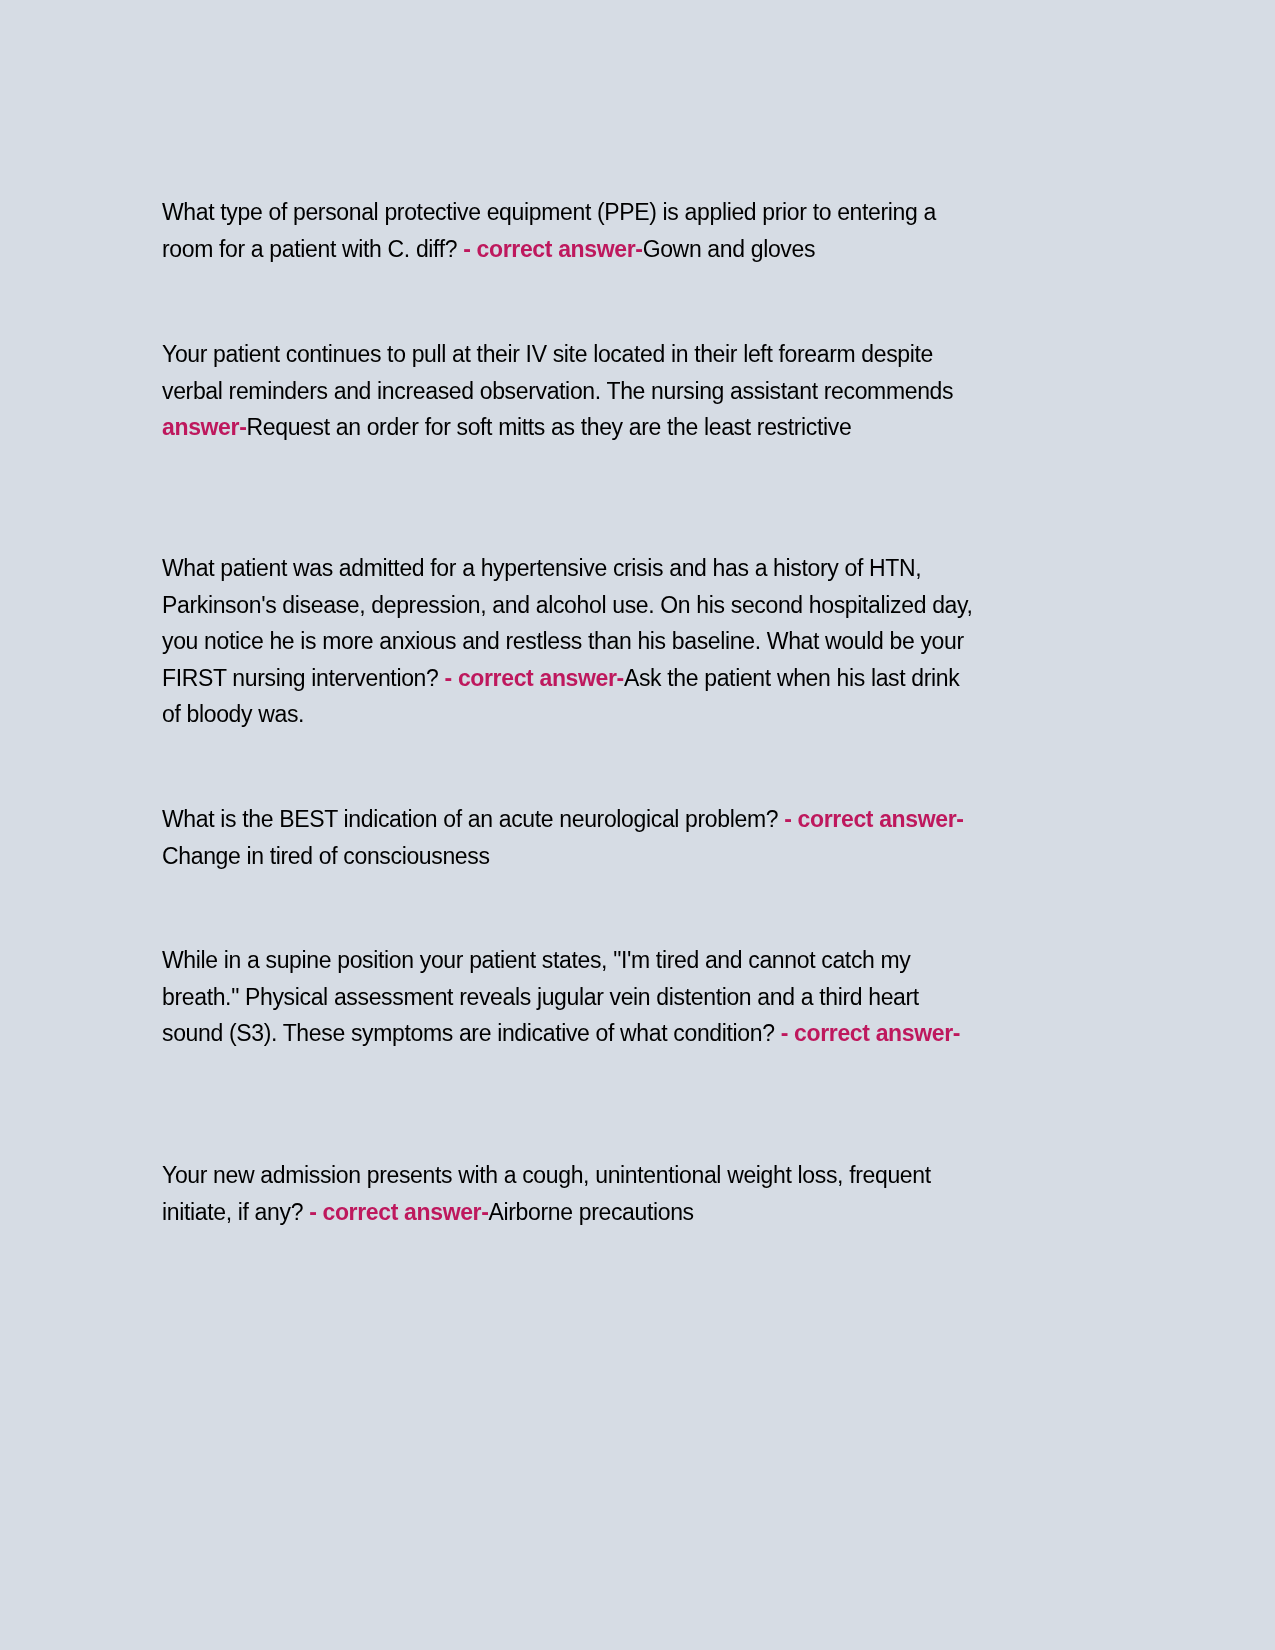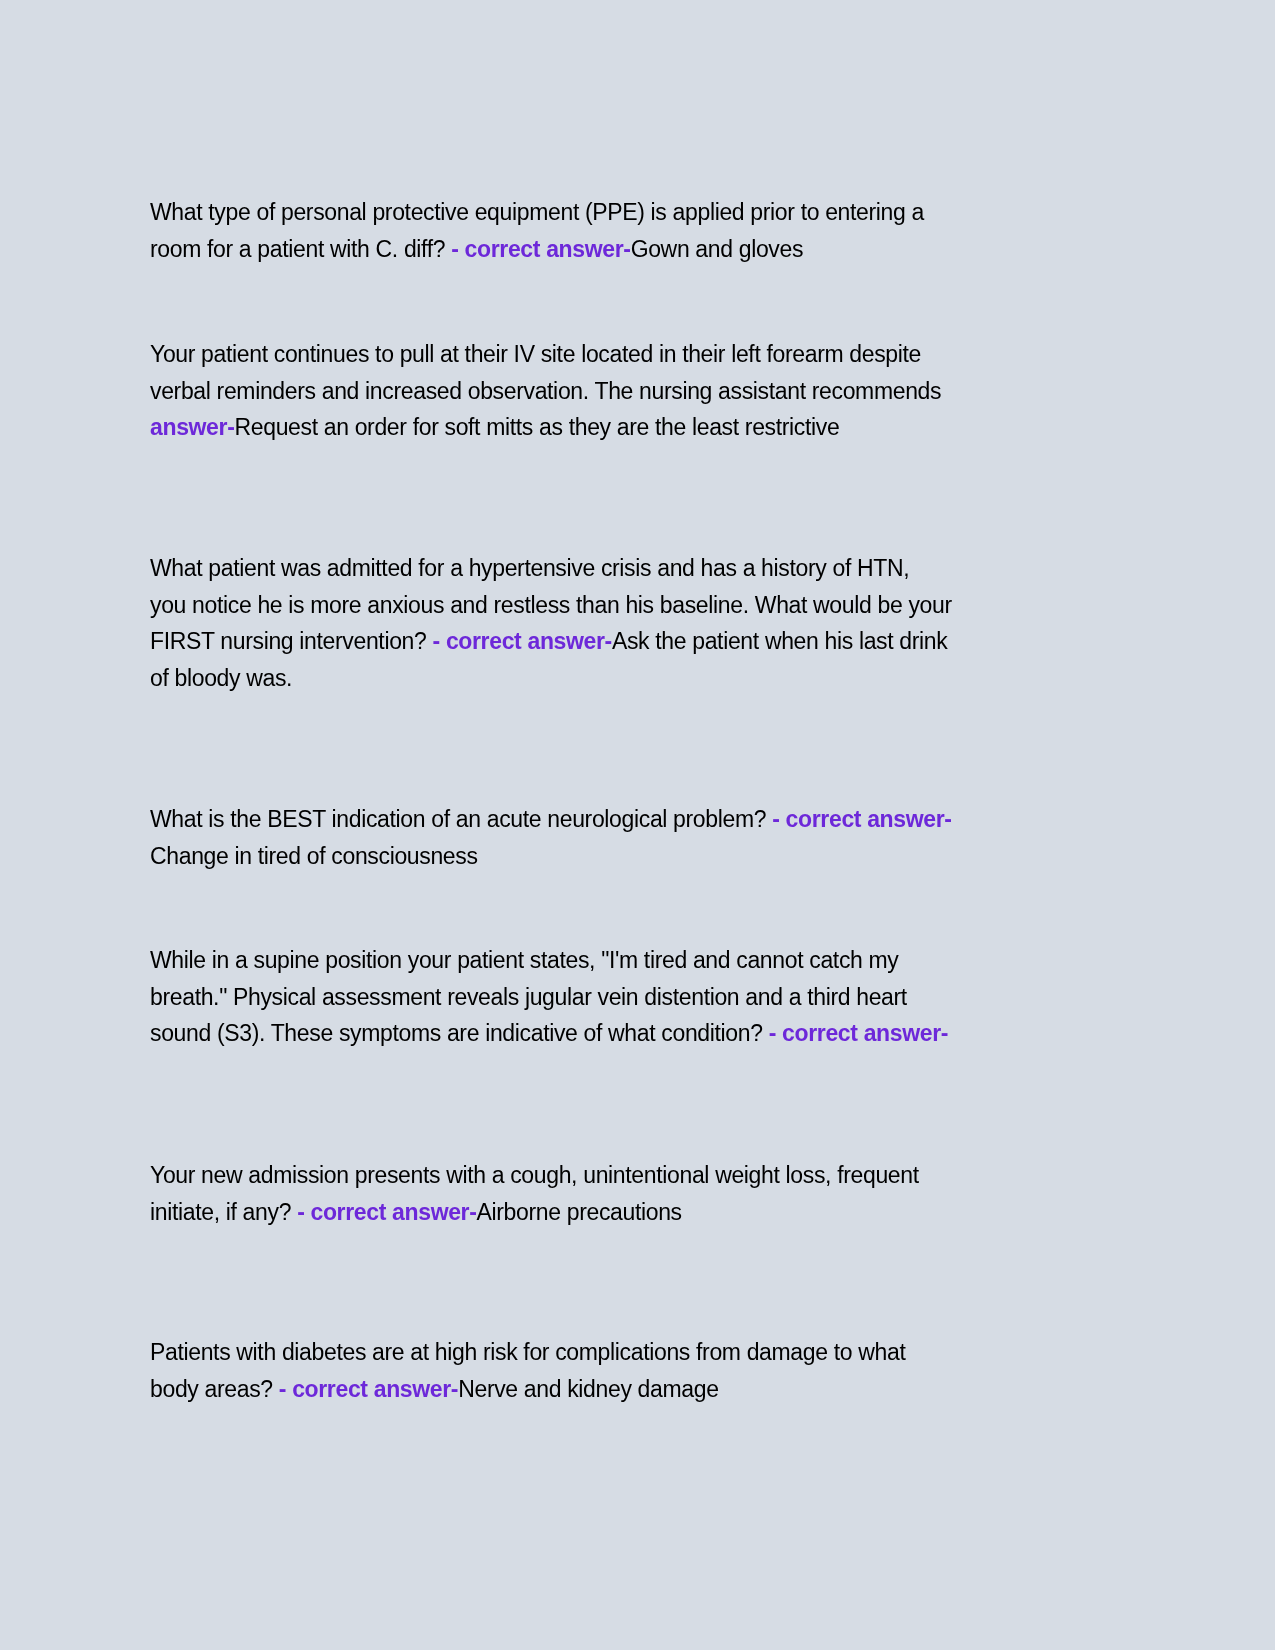--- a/index.html
+++ b/index.html
@@ -10,37 +10,37 @@
   body {
     width: 1275px;
     height: 1650px;
     position: relative;
     overflow: hidden;
     font-family: "Liberation Sans", sans-serif;
     color: #000000;
   }
   .page {
     position: absolute;
-    left: 0; top: 0;
+    left: 12px; top: 0;
     width: 1172px; height: 1650px;
     background: #d6dce4;
   }
   .qa {
     position: absolute;
     left: 150px;
     width: 980px;
     font-size: 23px;
     line-height: 36.6px;
     letter-spacing: -0.35px;
     word-spacing: 0px;
     white-space: nowrap;
   }
   .qa .line { display: block; height: 36.6px; }
   .ans-label {
-    color: #6d28d9;
+    color: #be185d;
     font-weight: bold;
   }
 </style>
 </head>
 <body>
 
 <div class="page">
 
   <div class="qa" style="top:194px">
     <span class="line"><span>What type of personal protective equipment (PPE) is applied prior to entering a</span></span>
@@ -48,20 +48,21 @@
   </div>
 
   <div class="qa" style="top:336px">
     <span class="line"><span>Your patient continues to pull at their IV site located in their left forearm despite</span></span>
     <span class="line"><span>verbal reminders and increased observation. The nursing assistant recommends</span></span>
     <span class="line"><span class="ans-label">answer-</span><span>Request an order for soft mitts as they are the least restrictive</span></span>
   </div>
 
   <div class="qa" style="top:550px">
     <span class="line"><span>What patient was admitted for a hypertensive crisis and has a history of HTN,</span></span>
+    <span class="line"><span>Parkinson's disease, depression, and alcohol use. On his second hospitalized day,</span></span>
     <span class="line"><span>you notice he is more anxious and restless than his baseline. What would be your</span></span>
     <span class="line"><span>FIRST nursing intervention? </span><span class="ans-label">- correct answer-</span><span>Ask the patient when his last drink</span></span>
     <span class="line"><span>of bloody was.</span></span>
   </div>
 
   <div class="qa" style="top:801px">
     <span class="line"><span>What is the BEST indication of an acute neurological problem? </span><span class="ans-label">- correct answer-</span></span>
     <span class="line"><span>Change in tired of consciousness</span></span>
   </div>
 
@@ -69,18 +70,14 @@
     <span class="line"><span>While in a supine position your patient states, "I'm tired and cannot catch my</span></span>
     <span class="line"><span>breath." Physical assessment reveals jugular vein distention and a third heart</span></span>
     <span class="line"><span>sound (S3). These symptoms are indicative of what condition? </span><span class="ans-label">- correct answer-</span></span>
   </div>
 
   <div class="qa" style="top:1157px">
     <span class="line"><span>Your new admission presents with a cough, unintentional weight loss, frequent</span></span>
     <span class="line"><span>initiate, if any? </span><span class="ans-label">- correct answer-</span><span>Airborne precautions</span></span>
   </div>
 
-  <div class="qa" style="top:1334px">
-    <span class="line"><span>Patients with diabetes are at high risk for complications from damage to what</span></span>
-    <span class="line"><span>body areas? </span><span class="ans-label">- correct answer-</span><span>Nerve and kidney damage</span></span>
-  </div>
 
 </div>
 
 </body></html>

